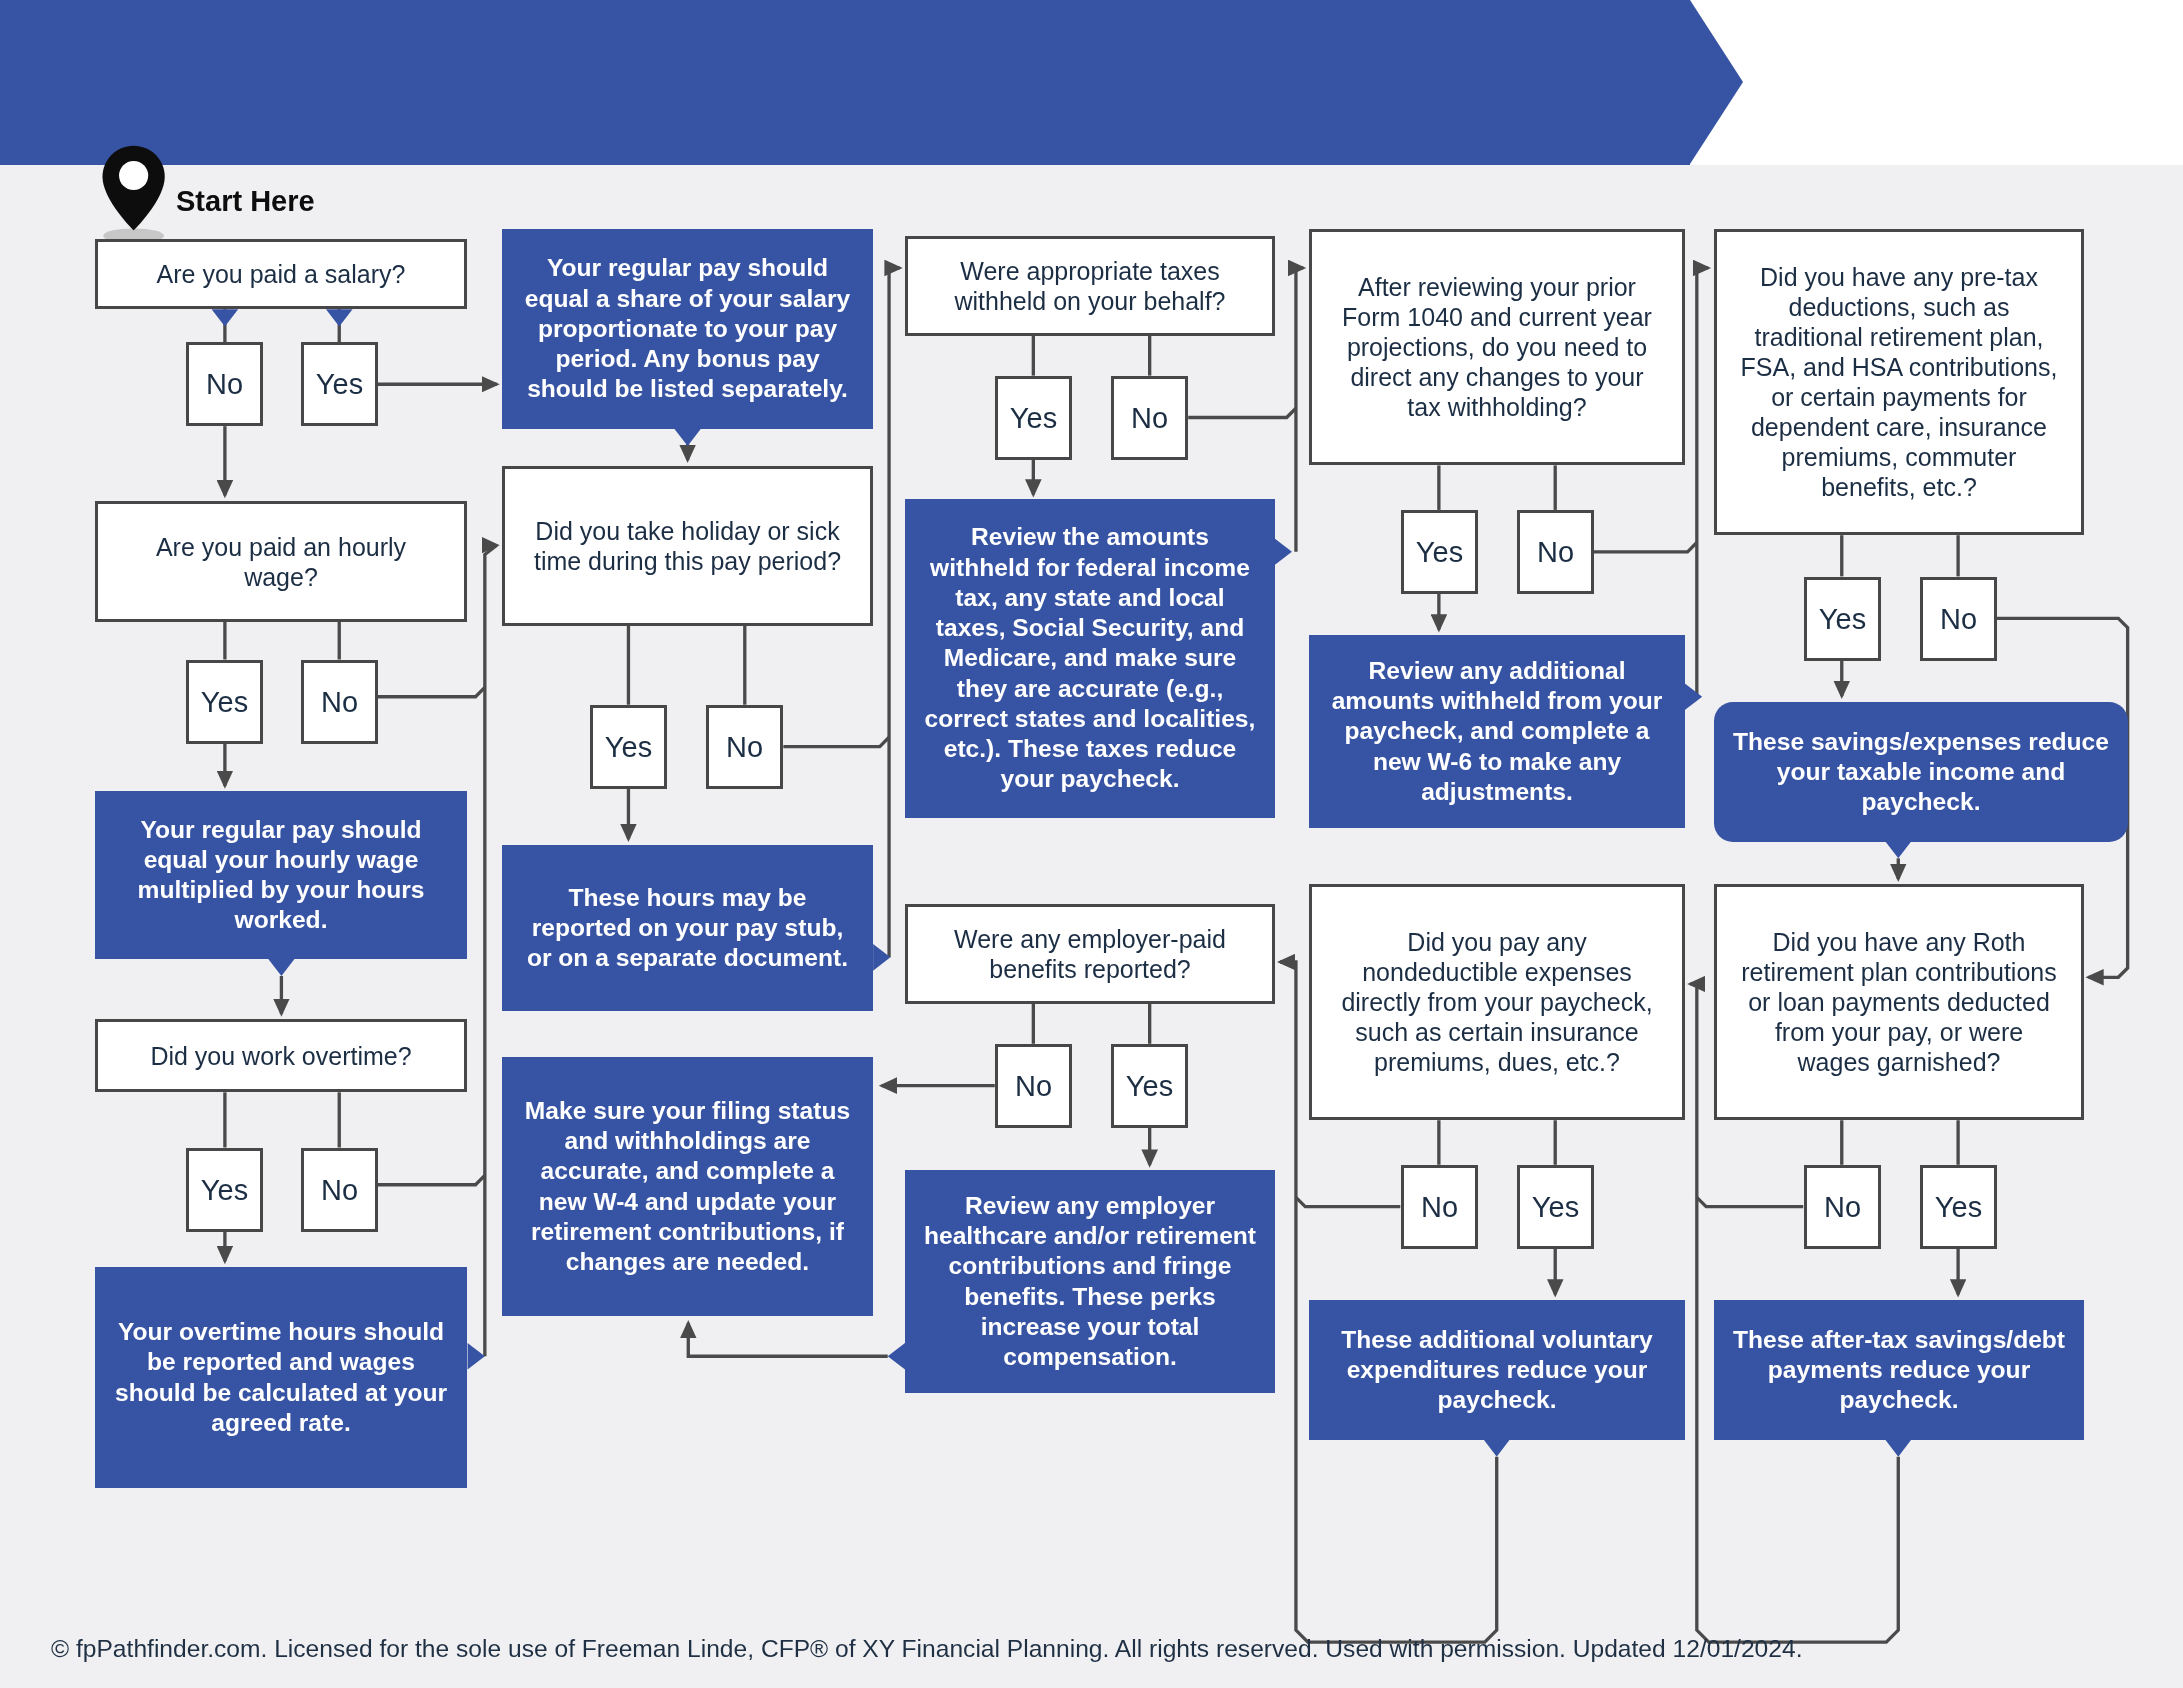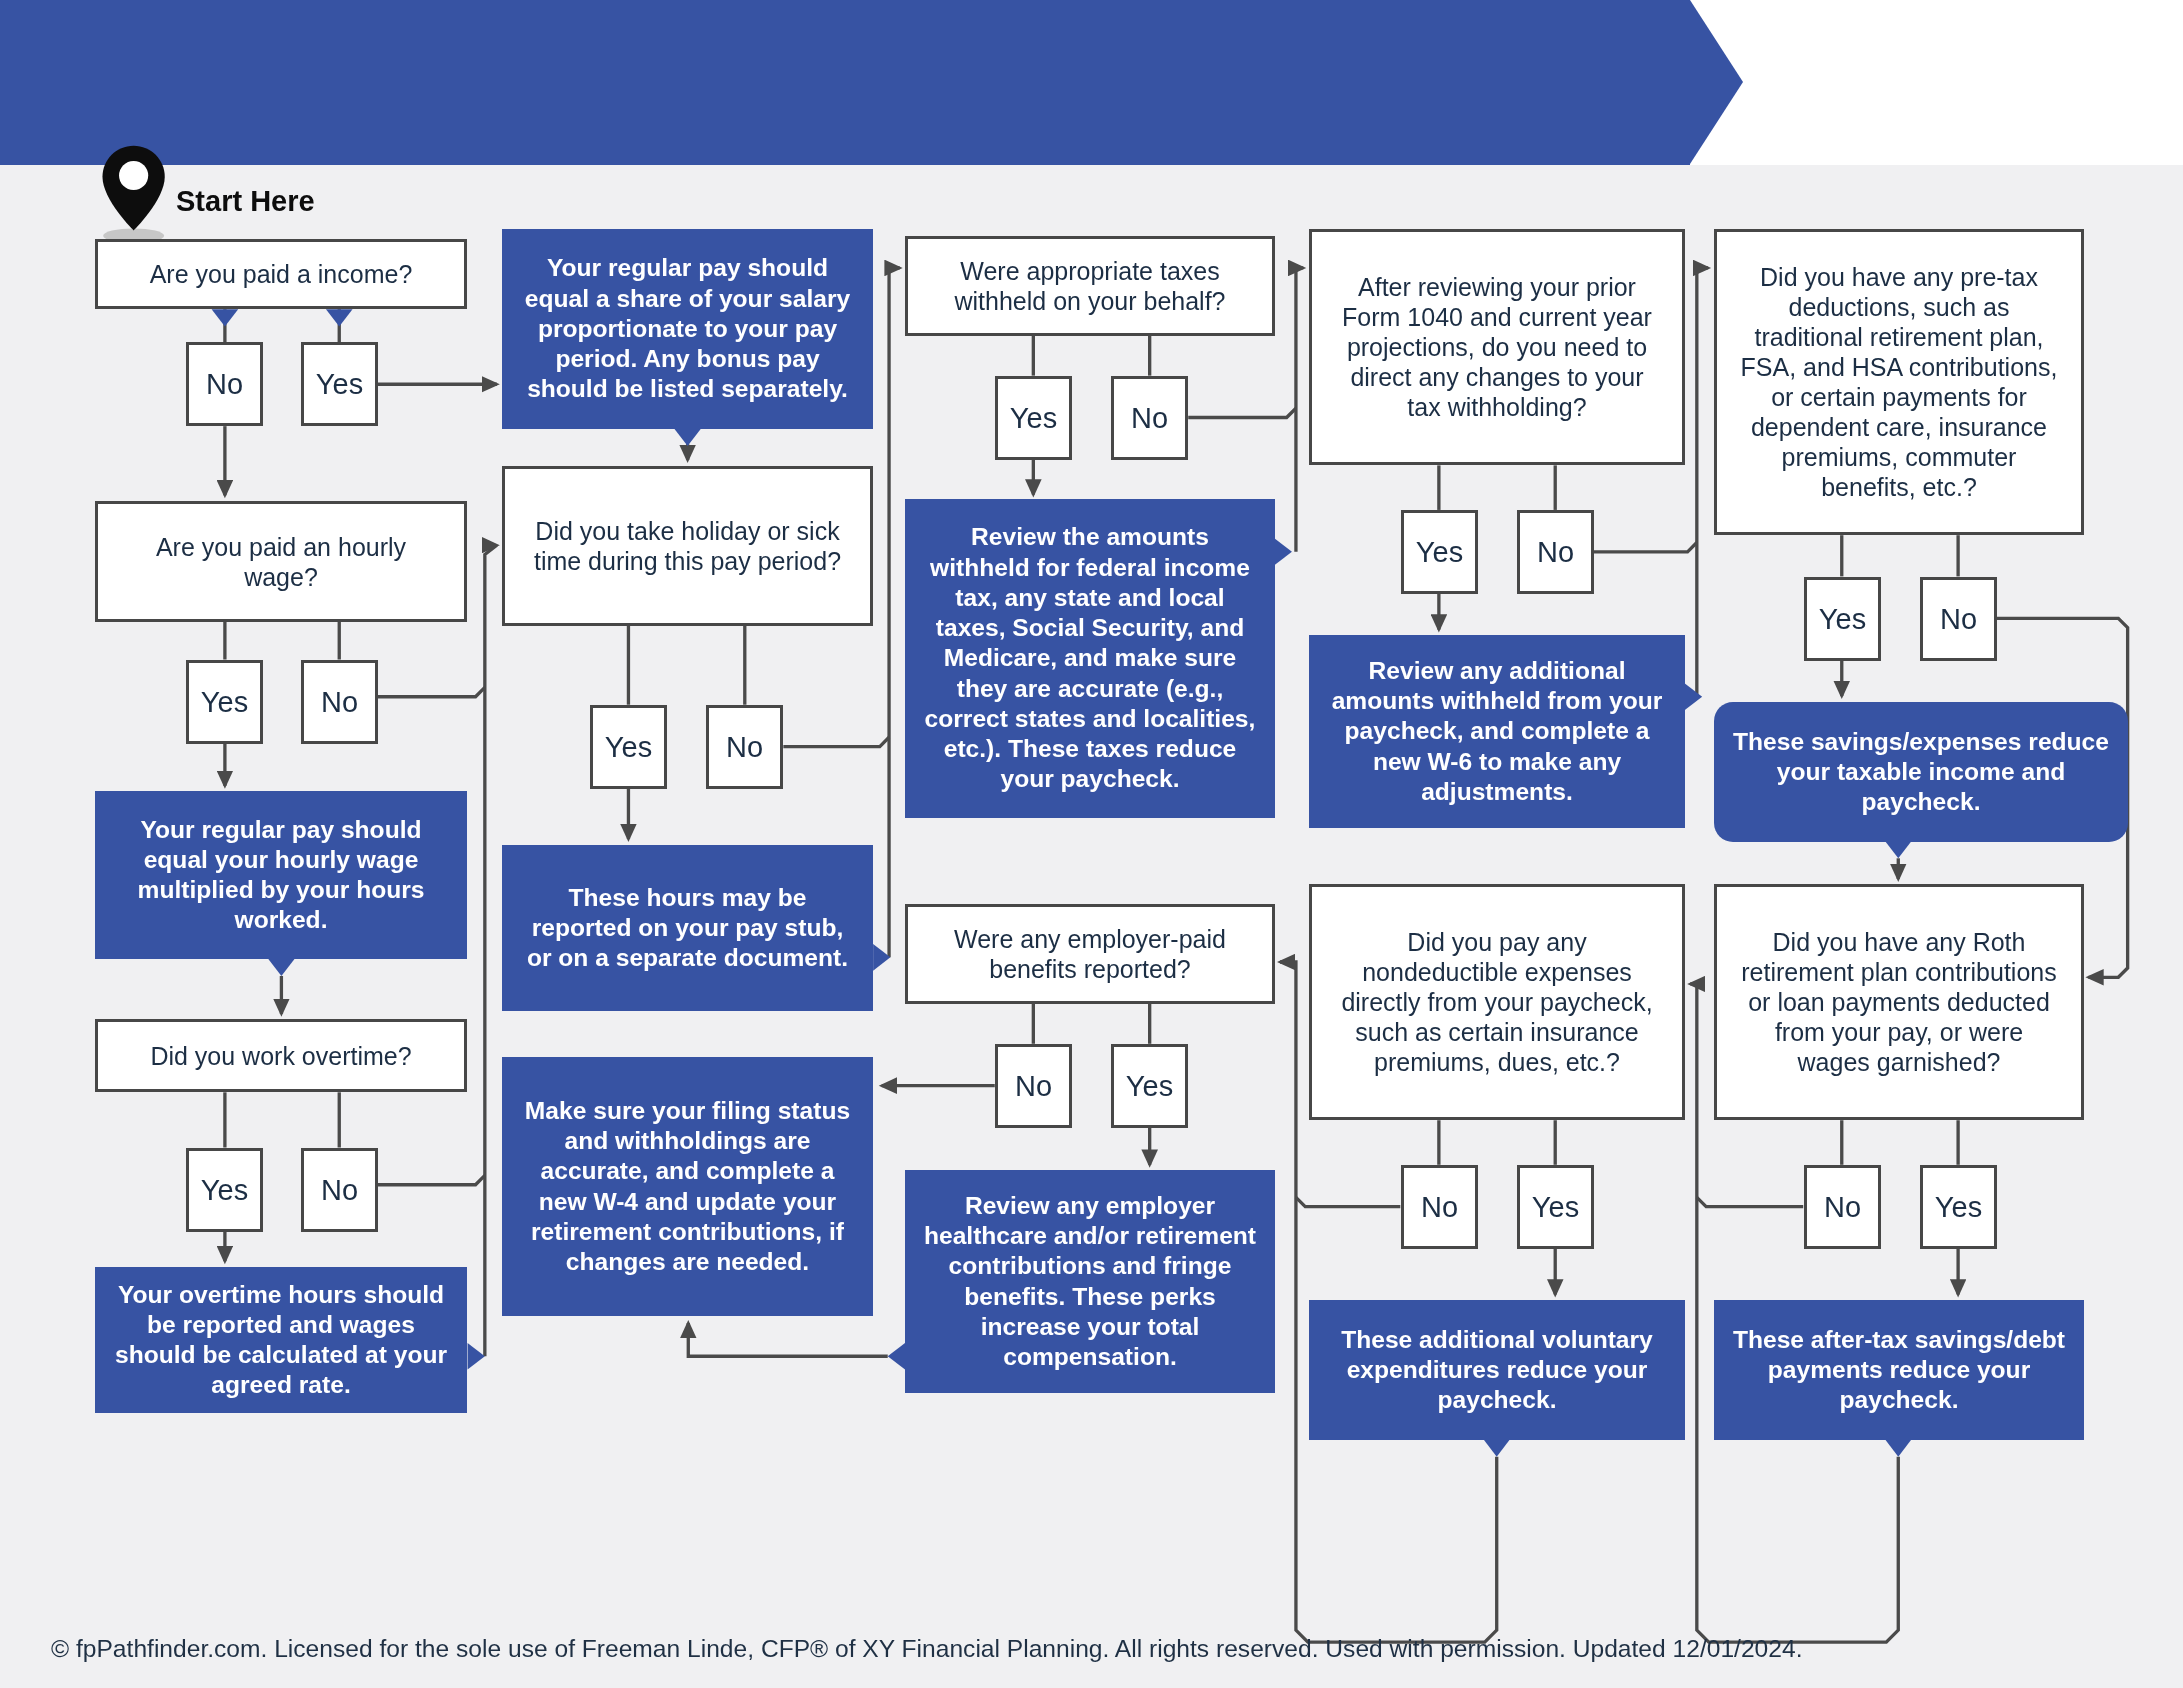--- a/index.html
+++ b/index.html
@@ -114,25 +114,25 @@
     <polygon points="1313,1420 1313,1460 1339,1440" fill="#3753a3"></polygon>
     <polygon points="1361,2020 1361,2060 1335,2040" fill="#3753a3"></polygon>
     <polygon points="1917,810 1917,850 1943,830" fill="#3753a3"></polygon>
     <polygon points="2534,1028 2534,1068 2560,1048" fill="#3753a3"></polygon>
     <polygon points="2231,2165 2271,2165 2251,2191" fill="#3753a3"></polygon>
     <polygon points="2835,1265 2875,1265 2855,1291" fill="#3753a3"></polygon>
     <polygon points="2835,2165 2875,2165 2855,2191" fill="#3753a3"></polygon>
   </svg>
 
 <div id="canvas">
-    <div class="node q" style="left: 95px; top: 239px; width: 372px; height: 70px;">Are you paid a income?</div>
+    <div class="node q" style="left: 95px; top: 239px; width: 372px; height: 70px;">Are you paid a salary?</div>
     <div class="node q" style="left: 95px; top: 501px; width: 372px; height: 121px;">Are you paid an hourly wage?</div>
     <div class="node info" style="left: 95px; top: 791px; width: 372px; height: 168px;">Your regular pay should equal your hourly wage multiplied by your hours worked.</div>
     <div class="node q" style="left: 95px; top: 1019px; width: 372px; height: 73px;">Did you work overtime?</div>
-    <div class="node info" style="left: 95px; top: 1267px; width: 372px; height: 146px;">Your overtime hours should be reported and wages should be calculated at your agreed rate.</div>
+    <div class="node info" style="left: 95px; top: 1267px; width: 372px; height: 221px;">Your overtime hours should be reported and wages should be calculated at your agreed rate.</div>
     <div class="node info" style="left: 502px; top: 229px; width: 371px; height: 200px;">Your regular pay should equal a share of your salary proportionate to your pay period. Any bonus pay should be listed separately.</div>
     <div class="node q" style="left: 502px; top: 466px; width: 371px; height: 160px;">Did you take holiday or sick time during this pay period?</div>
     <div class="node info" style="left: 502px; top: 845px; width: 371px; height: 166px;">These hours may be reported on your pay stub, or on a separate document.</div>
     <div class="node info" style="left: 502px; top: 1057px; width: 371px; height: 259px;">Make sure your filing status and withholdings are accurate, and complete a new W-4 and update your retirement contributions, if changes are needed.</div>
     <div class="node q" style="left: 905px; top: 236px; width: 370px; height: 100px;">Were appropriate taxes withheld on your behalf?</div>
     <div class="node info" style="left: 905px; top: 499px; width: 370px; height: 319px;">Review the amounts withheld for federal income tax, any state and local taxes, Social Security, and Medicare, and make sure they are accurate (e.g., correct states and localities, etc.). These taxes reduce your paycheck.</div>
     <div class="node q" style="left: 905px; top: 904px; width: 370px; height: 100px;">Were any employer-paid benefits reported?</div>
     <div class="node info" style="left: 905px; top: 1170px; width: 370px; height: 223px;">Review any employer healthcare and/or retirement contributions and fringe benefits. These perks increase your total compensation.</div>
     <div class="node q" style="left: 1309px; top: 229px; width: 376px; height: 236px;">After reviewing your prior Form 1040 and current year projections, do you need to direct any changes to your tax withholding?</div>
     <div class="node info" style="left: 1309px; top: 635px; width: 376px; height: 193px;">Review any additional amounts withheld from your paycheck, and complete a new W-6 to make any adjustments.</div>

